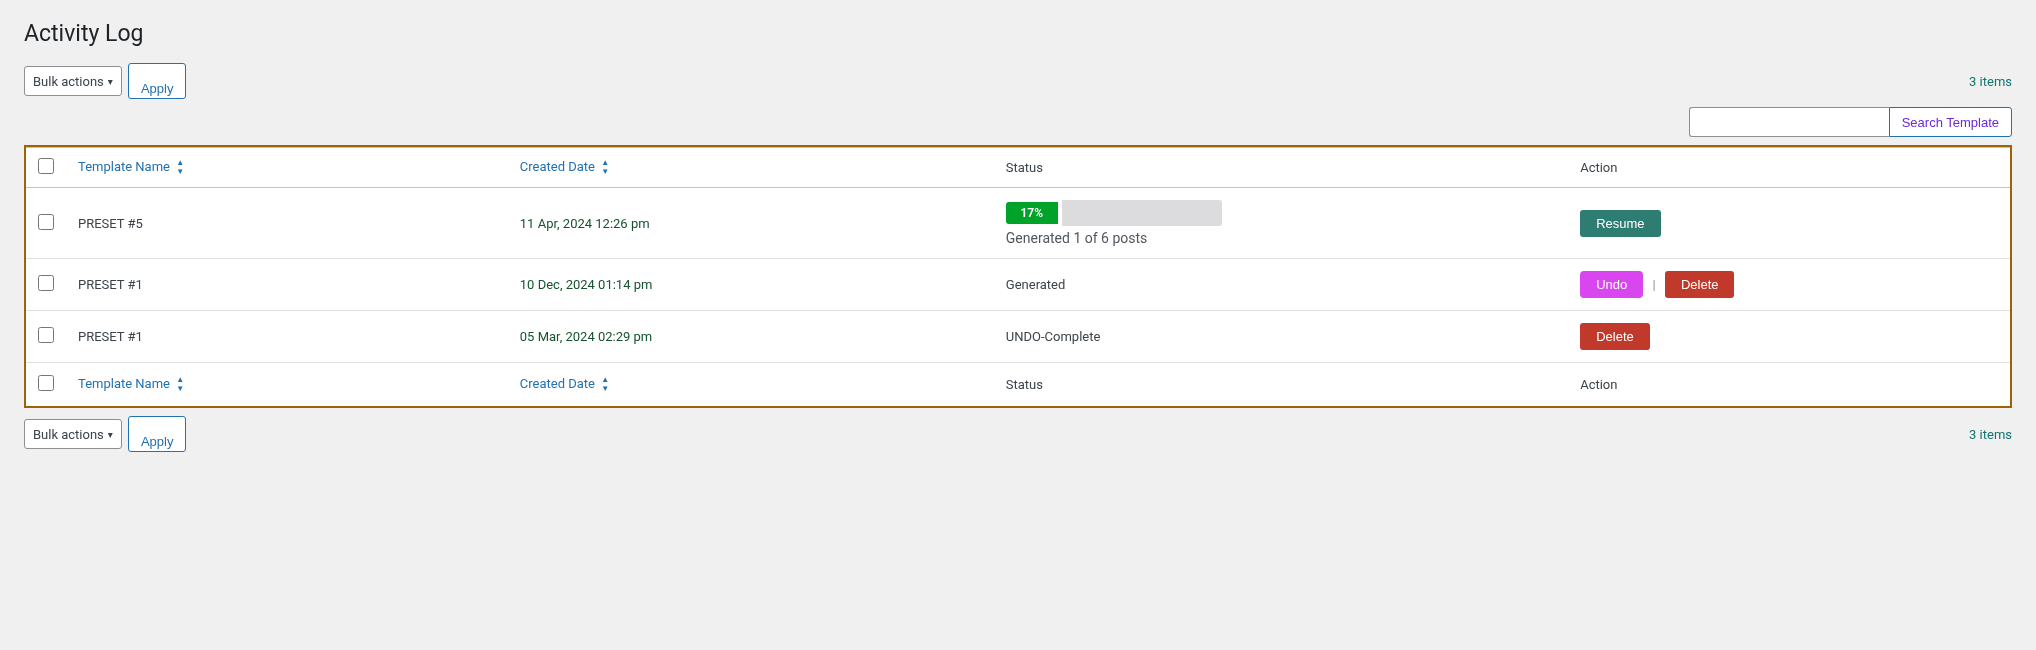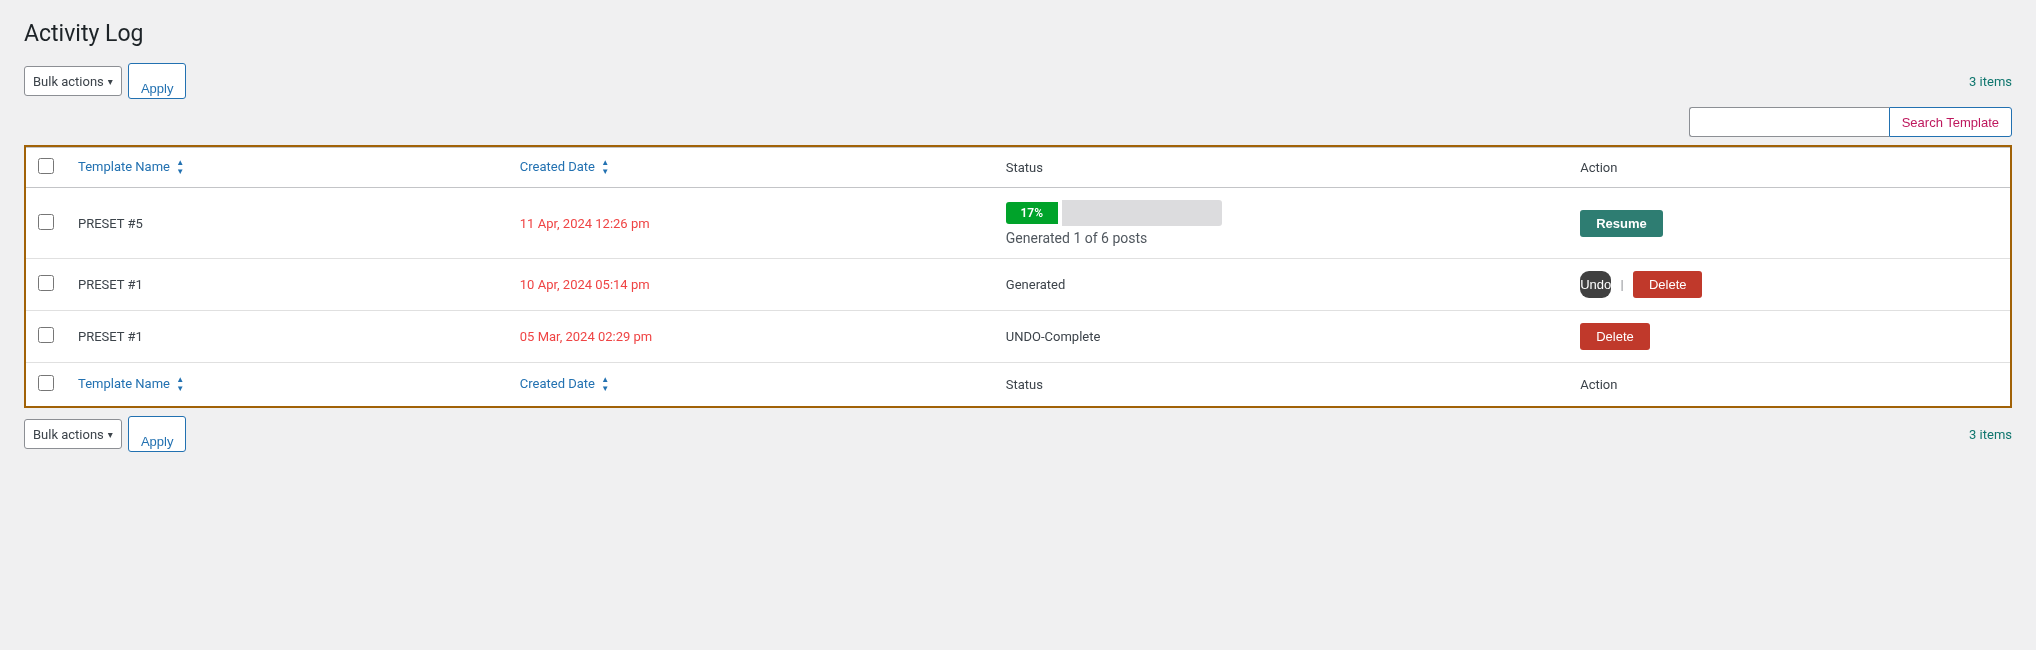--- a/index.html
+++ b/index.html
@@ -74,21 +74,21 @@
       padding: 4px 8px;
       font-size: 13px;
       height: 30px;
       width: 200px;
       outline: none;
     }
     .search-template-btn {
       border: 1px solid #2271b1;
       border-radius: 0 3px 3px 0;
       background: #fff;
-      color: #be185d;
+      color: #6d28d9;
       padding: 4px 12px;
       font-size: 13px;
       cursor: pointer;
       height: 30px;
       white-space: nowrap;
     }
     .table-container {
       background: #fff;
       border: 2px solid #a16207;
       border-radius: 0;
@@ -120,21 +120,21 @@
       width: 36px;
       text-align: center;
     }
     td.name-cell {
       font-size: 13px;
       color: #3c434a;
       min-width: 200px;
     }
     td.date-cell {
       font-size: 13px;
-      color: #ef4444;
+      color: #14532d;
       min-width: 220px;
     }
     td.status-cell {
       min-width: 260px;
     }
     td.action-cell {
       min-width: 200px;
     }
     .checkbox-input {
       width: 16px;
@@ -174,28 +174,28 @@
       color: #50575e;
     }
     .btn-resume {
       background: #2e7d72;
       color: #fff;
       border: none;
       border-radius: 3px;
       padding: 6px 16px;
       font-size: 13px;
       cursor: pointer;
-      font-weight: 700;
+      font-weight: 400;
     }
     .btn-undo {
-      background: #404040;
+      background: #d946ef;
       color: #fff;
       border: none;
-      border-radius: 9px;
-      padding: 6px 0;
+      border-radius: 4px;
+      padding: 6px 16px;
       font-size: 13px;
       cursor: pointer;
       font-weight: 500;
     }
     .btn-delete {
       background: #c0392b;
       color: #fff;
       border: none;
       border-radius: 3px;
       padding: 6px 16px;
@@ -313,21 +313,21 @@
       </tr>
 
       <tr>
         <td class="checkbox-cell">
           <input type="checkbox" class="checkbox-input" style="">
         </td>
         <td class="name-cell">
           <span>PRESET #1</span>
         </td>
         <td class="date-cell">
-          <span>10 Apr, 2024 05:14 pm</span>
+          <span>10 Dec, 2024 01:14 pm</span>
         </td>
         <td class="status-cell">
           <span>Generated</span>
         </td>
         <td class="action-cell">
           <button class="btn-undo">Undo</button>
           <span class="action-separator">|</span>
           <button class="btn-delete">Delete</button>
         </td>
       </tr>

